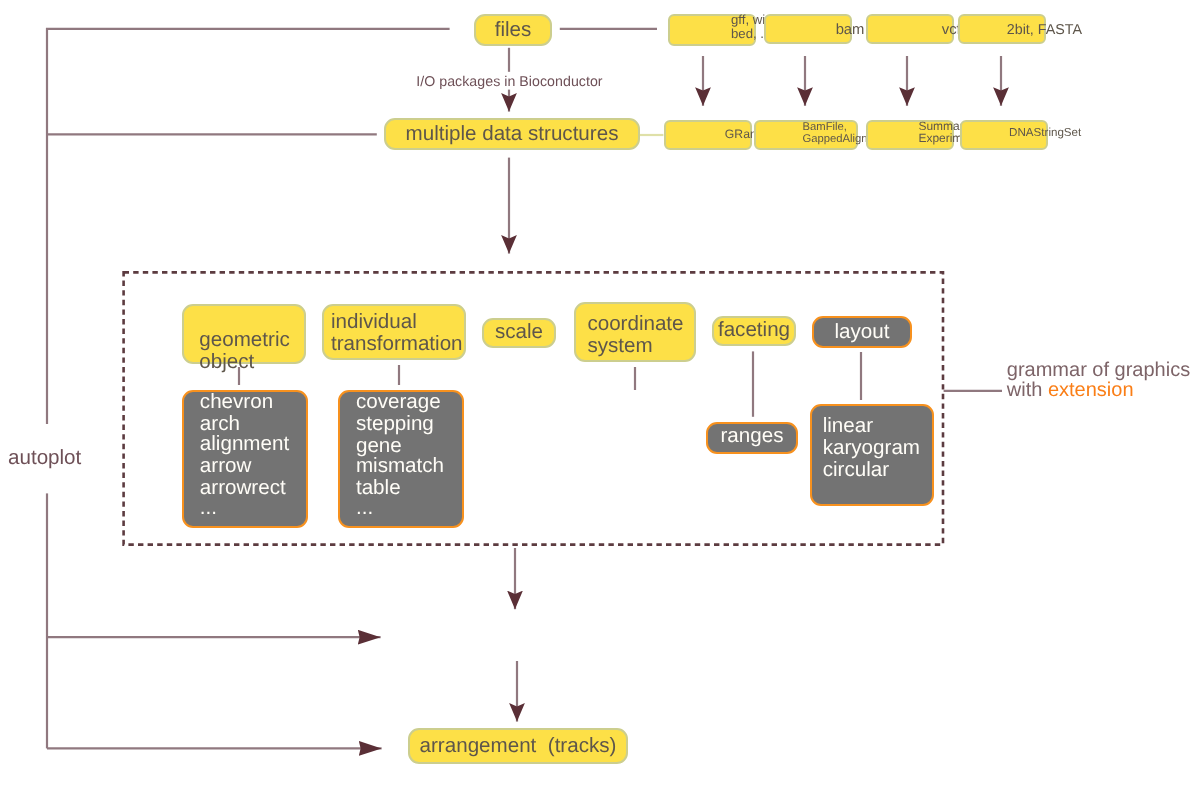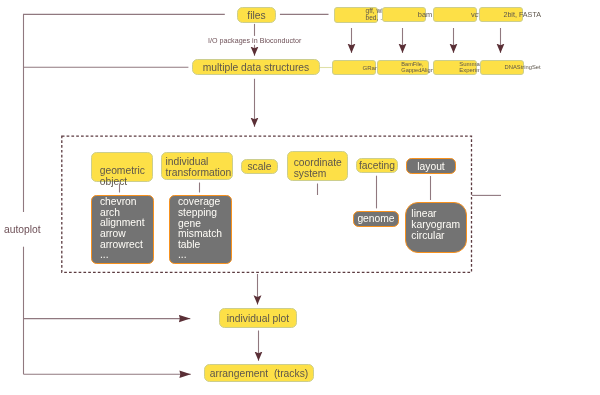--- a/index.html
+++ b/index.html
@@ -145,35 +145,36 @@
 
   <div class="node ylw" style="left:287.4px;top:151.2px;width:60.7px;height:30.1px;font-size:10.3px;line-height:11px;padding-top:3px;">
     <span class="t">coordinate
 system</span>
   </div>
 
   <div class="node ylw" style="left:356px;top:158px;width:42px;height:15px;font-size:10.3px;">
     <span class="t">faceting</span>
   </div>
   <div class="node org" style="left:353.2px;top:211px;width:45.6px;height:16px;font-size:10.3px;padding-bottom:1px;">
-    <span class="t">genome</span>
+    <span class="t">ranges</span>
   </div>
 
   <div class="node org" style="left:406px;top:158px;width:50px;height:16px;font-size:10.3px;">
     <span class="t">layout</span>
   </div>
-  <div class="node org" style="left:404.6px;top:202.2px;width:62.2px;height:50.4px;font-size:10.3px;line-height:10.6px;padding-bottom:4px;border-radius:13px;">
+  <div class="node org" style="left:404.6px;top:202.2px;width:62.2px;height:50.4px;font-size:10.3px;line-height:10.6px;padding-bottom:4px;">
     <span class="t">linear
 karyogram
 circular</span>
   </div>
 
+  <div class="note" style="left:503.4px;top:181.2px;font-size:10px;line-height:10.2px;">
+      <div>grammar of graphics</div>
+      <div><span>with </span><span class="ext">extension</span></div>
+    </div>
 
   <div class="lbl" style="left:4px;top:224px;font-size:10.3px;"><span>autoplot</span></div>
 
-  <div class="node ylw" style="left:219px;top:308px;width:78px;height:20px;font-size:10.3px;">
-    <span class="t">individual plot</span>
-  </div>
   <div class="node ylw" style="left:204px;top:364px;width:110px;height:18px;font-size:10.3px;">
     <span class="t">arrangement  (tracks)</span>
   </div>
 
 </div>
 
 </body></html>

